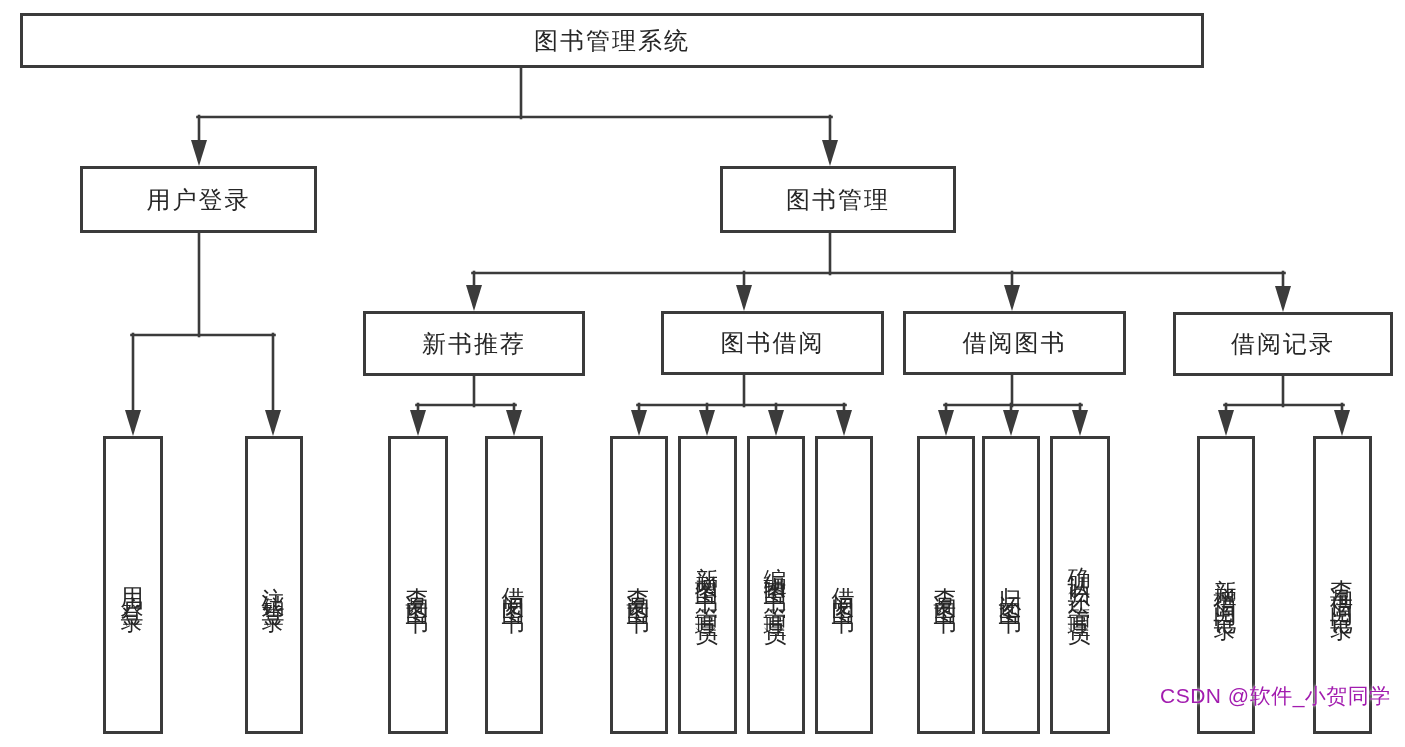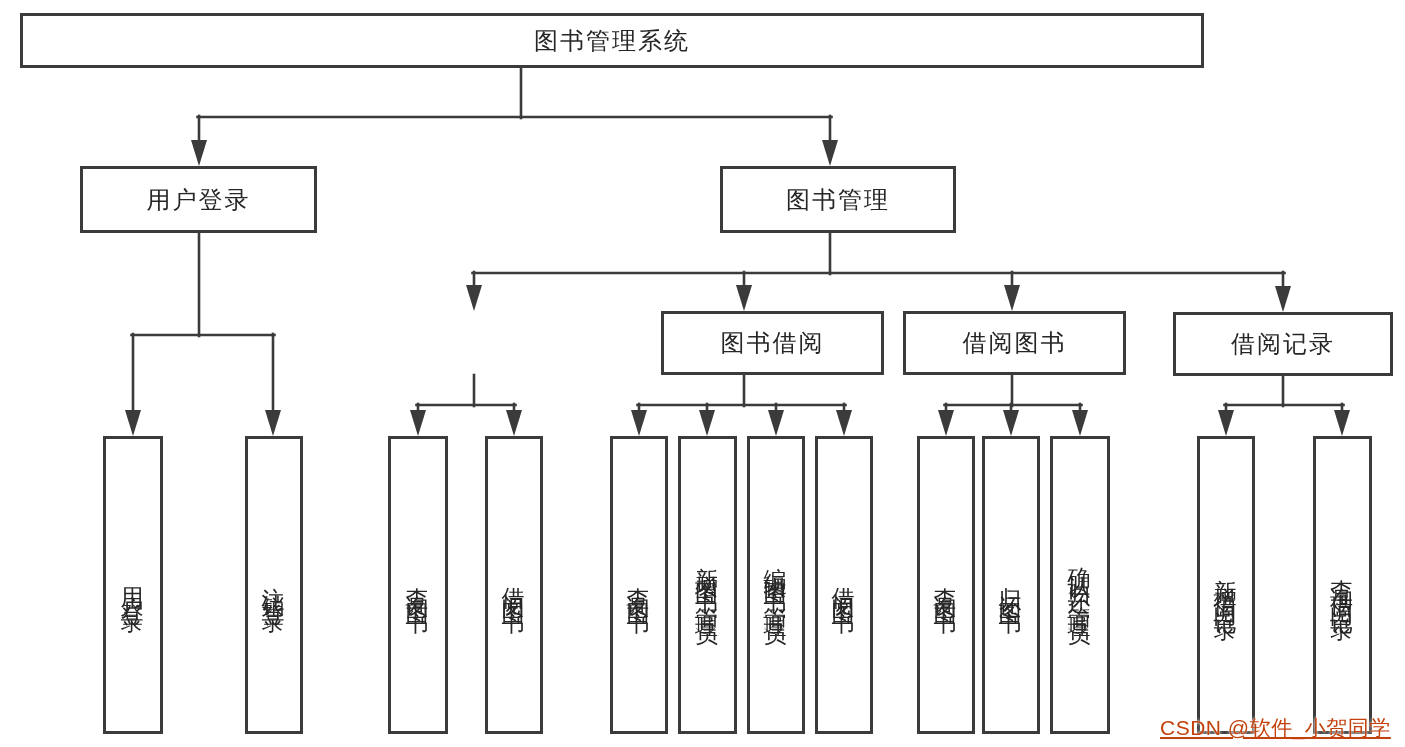--- a/index.html
+++ b/index.html
@@ -59,28 +59,27 @@
   .p-v7  { left: 747px; }
   .p-v8  { left: 815px; }
   .p-v9  { left: 917px; }
   .p-v10 { left: 982px; }
   .p-v11 { left: 1050px; width: 60px; }
   .p-v12 { left: 1197px; }
   .p-v13 { left: 1313px; width: 59px; }
   .watermark {
     position: absolute;
     left: 1160px;
-    top: 714px;
+    top: 682px;
     font-size: 21px;
     letter-spacing: 0.5px;
-    color: #c2410c;
+    color: #a21caf;
     white-space: nowrap;
     z-index: 5;
     text-shadow: 0 0 2px #ffffff, 0 0 4px #ffffff;
-    text-decoration: underline;
   }
 </style>
 </head>
 <body>
 
 <div class="canvas">
 
   <svg class="connectors" viewBox="0 0 1405 747" xmlns="http://www.w3.org/2000/svg" stroke="#3b3b3b" fill="#3b3b3b" stroke-width="2.6" stroke-linecap="square">
 
     <g>
@@ -155,20 +154,21 @@
       <line x1="1342" y1="404" x2="1342" y2="416"></line>
       <polygon stroke="none" points="1334,410 1350,410 1342,436"></polygon>
     </g>
   </svg>
 
   <div class="node hbox p-root">图书管理系统</div>
 
   <div class="node hbox p-l2-a">用户登录</div>
   <div class="node hbox p-l2-b">图书管理</div>
 
+  <div class="node hbox p-l3-1">新书推荐</div>
   <div class="node hbox p-l3-2">图书借阅</div>
   <div class="node hbox p-l3-3">借阅图书</div>
   <div class="node hbox p-l3-4">借阅记录</div>
 
   <div class="node vbox p-v1">用户登录</div>
   <div class="node vbox p-v2">注销登录</div>
   <div class="node vbox p-v3">查询图书</div>
   <div class="node vbox p-v4">借阅图书</div>
   <div class="node vbox p-v5">查询图书</div>
   <div class="node vbox p-v6">新增图书（管理员）</div>

